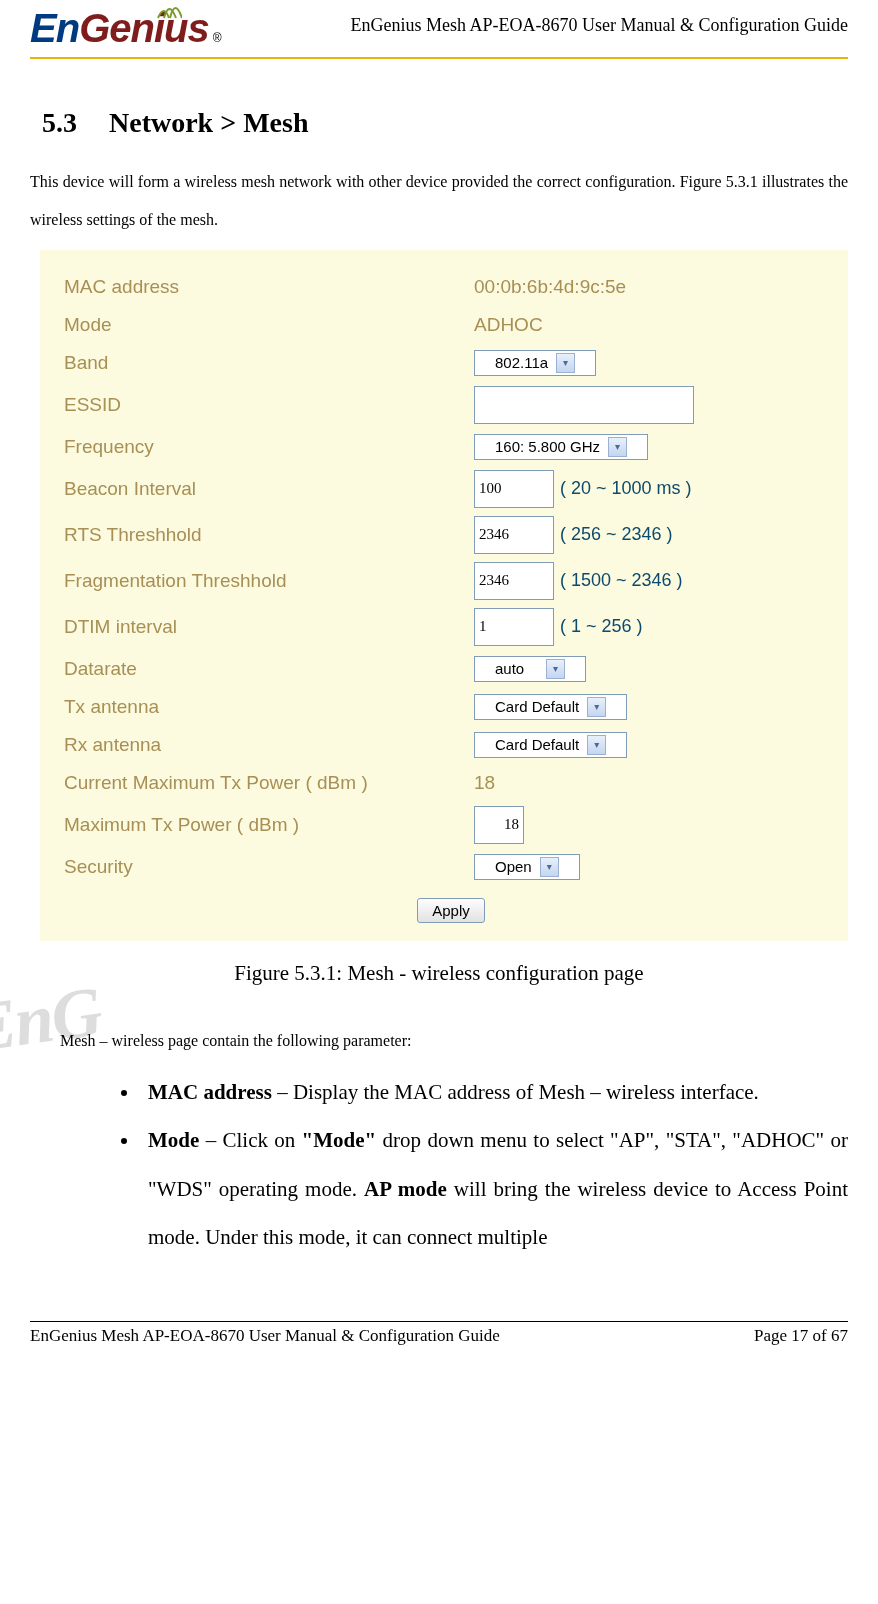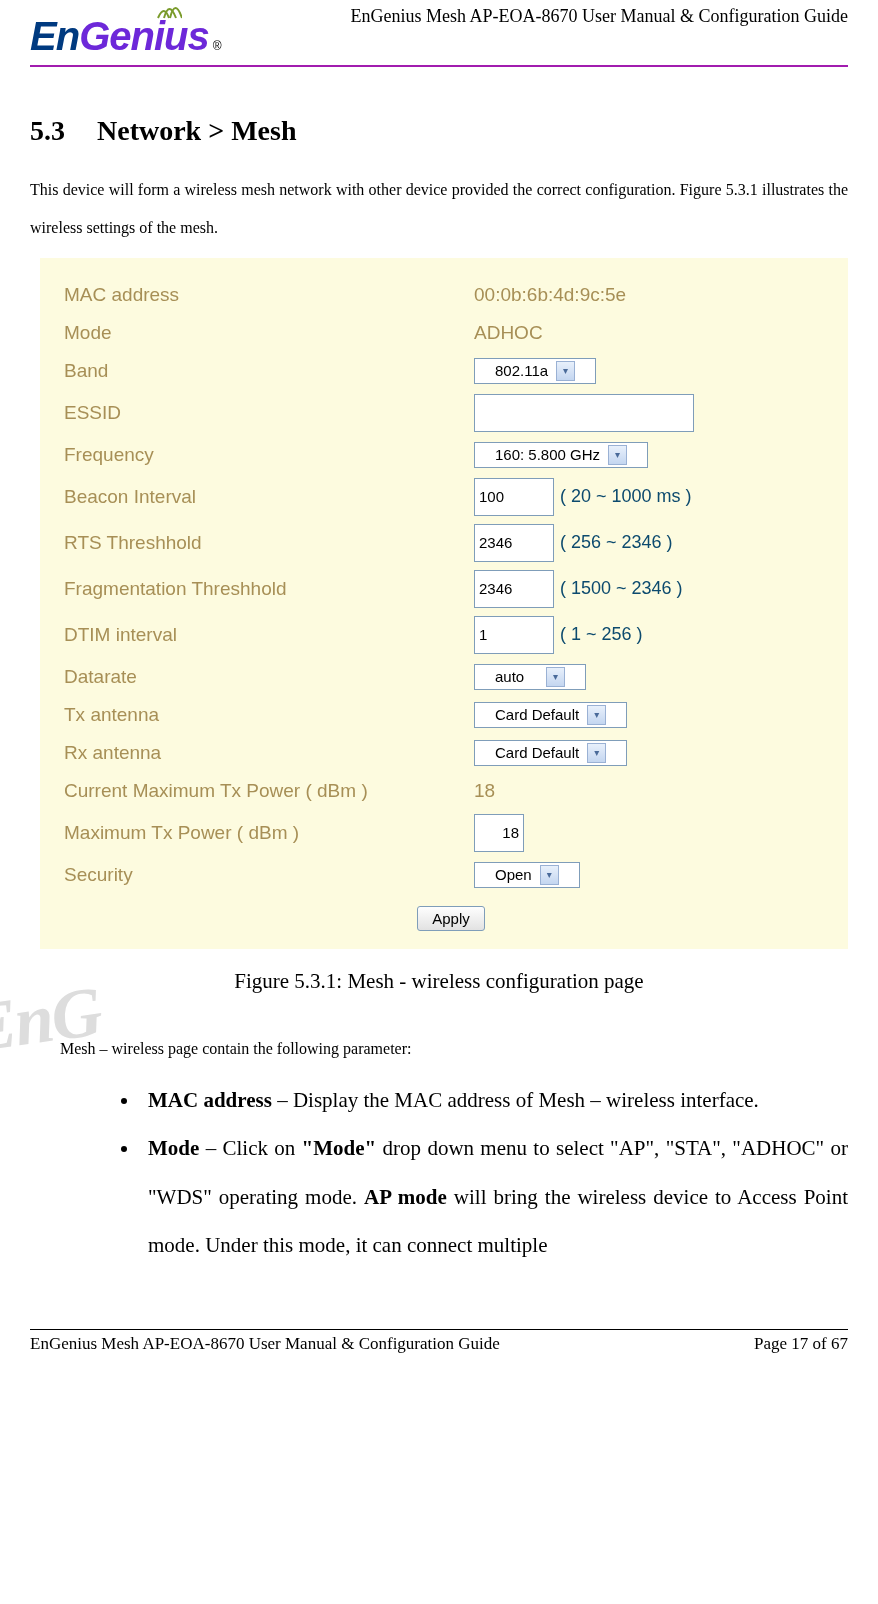--- a/index.html
+++ b/index.html
@@ -23,46 +23,45 @@
       color: #ddd;
       font-family: "Times New Roman", serif;
       transform: rotate(-8deg);
       font-style: italic;
       letter-spacing: -2px;
       z-index: 0;
       pointer-events: none;
     }
     .header {
       display: flex;
-      align-items: flex-start;
+      align-items: center;
       justify-content: space-between;
-      border-bottom: 2px solid #a21caf;
+      border-bottom: 2px solid #eab308;
       padding: 6px 0 6px 0;
       position: relative;
       z-index: 2;
     }
     .logo {
       display: flex;
       align-items: baseline;
       font-family: Arial, sans-serif;
     }
     .logo-en {
       font-size: 40px;
       font-weight: bold;
       color: #003a80;
       font-style: italic;
       letter-spacing: -1px;
     }
     .logo-genius {
       font-size: 40px;
       font-weight: bold;
-      color: #6d28d9;
+      color: #7f1d1d;
       font-style: italic;
       letter-spacing: -1px;
-      margin-top: 8px;
     }
     .logo-wave {
       position: absolute;
       top: 2px;
       left: 126px;
       width: 26px;
       height: 18px;
     }
     .logo-sup {
       font-size: 12px;
@@ -79,20 +78,21 @@
     h2.section {
       font-size: 28px;
       font-weight: bold;
       margin: 48px 0 24px 0;
       position: relative;
       z-index: 2;
     }
     h2.section .num {
       display: inline-block;
       margin-right: 32px;
+      margin-left: 12px;
     }
     .body-p {
       font-size: 16px;
       line-height: 2.4;
       margin: 0 0 10px 0;
       text-align: justify;
       position: relative;
       z-index: 2;
     }
     
@@ -116,21 +116,21 @@
       width: 410px;
       flex-shrink: 0;
     }
     .figure-box .row .val {
       color: #a78f56;
       display: flex;
       align-items: center;
       gap: 6px;
     }
     .ctrl-input {
-      font-family: Liberation Sans, sans-serif;
+      font-family: Liberation Serif, serif;
       font-size: 15px;
       color: #000;
       background: #fff;
       border: 1px solid #7f9db9;
       padding: 10px 4px;
       height: 16px;
     }
     .ctrl-select {
       font-family: Arial, sans-serif;
       font-size: 15px;

